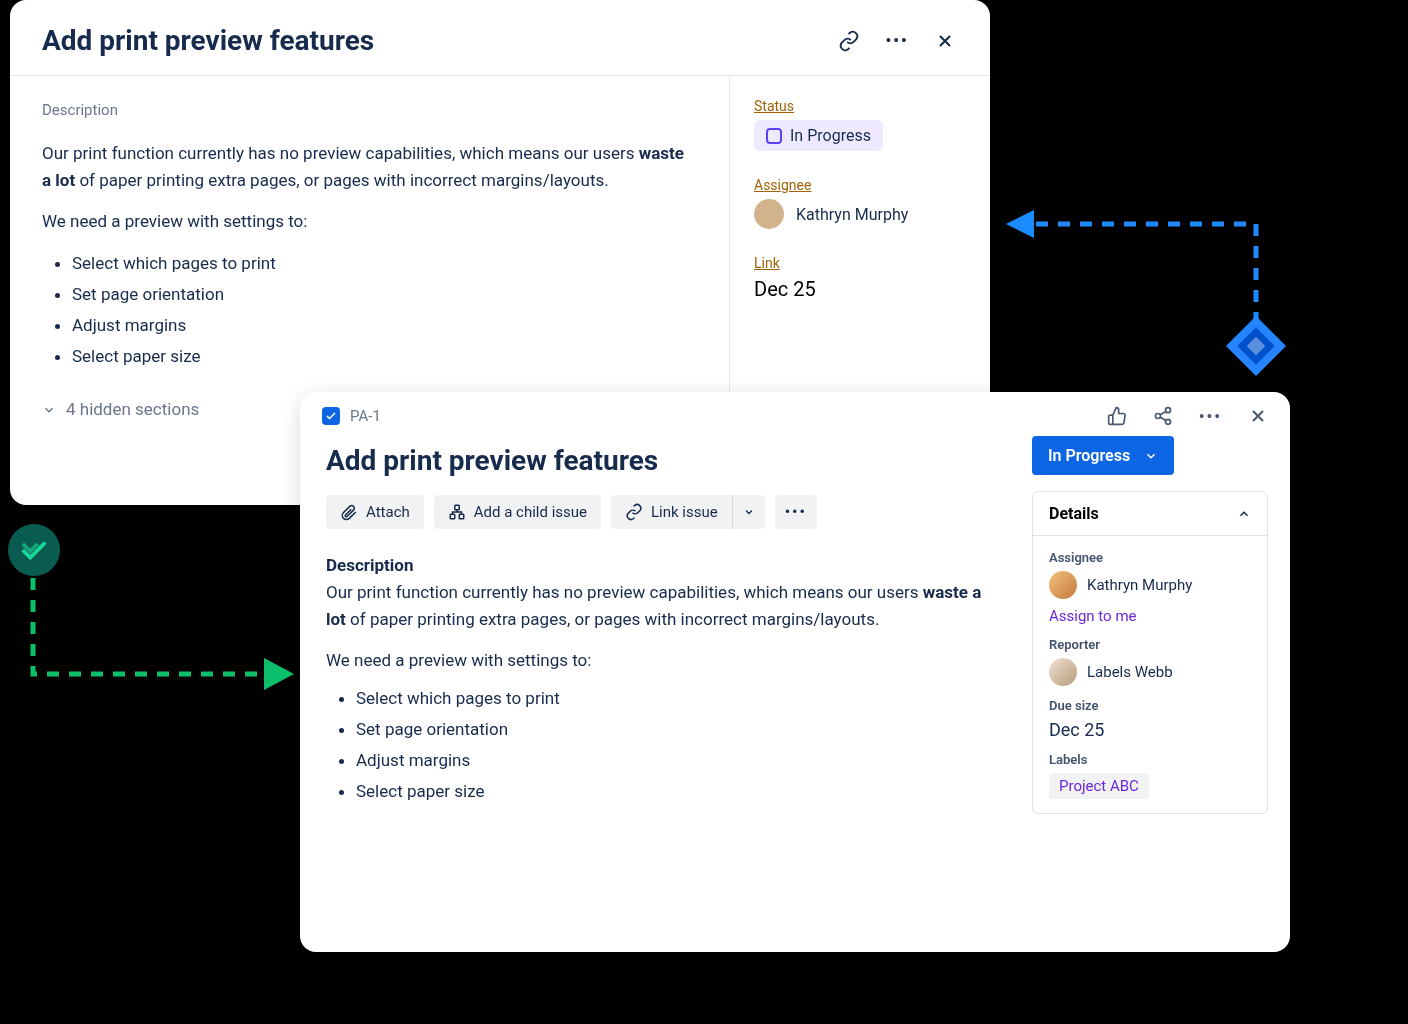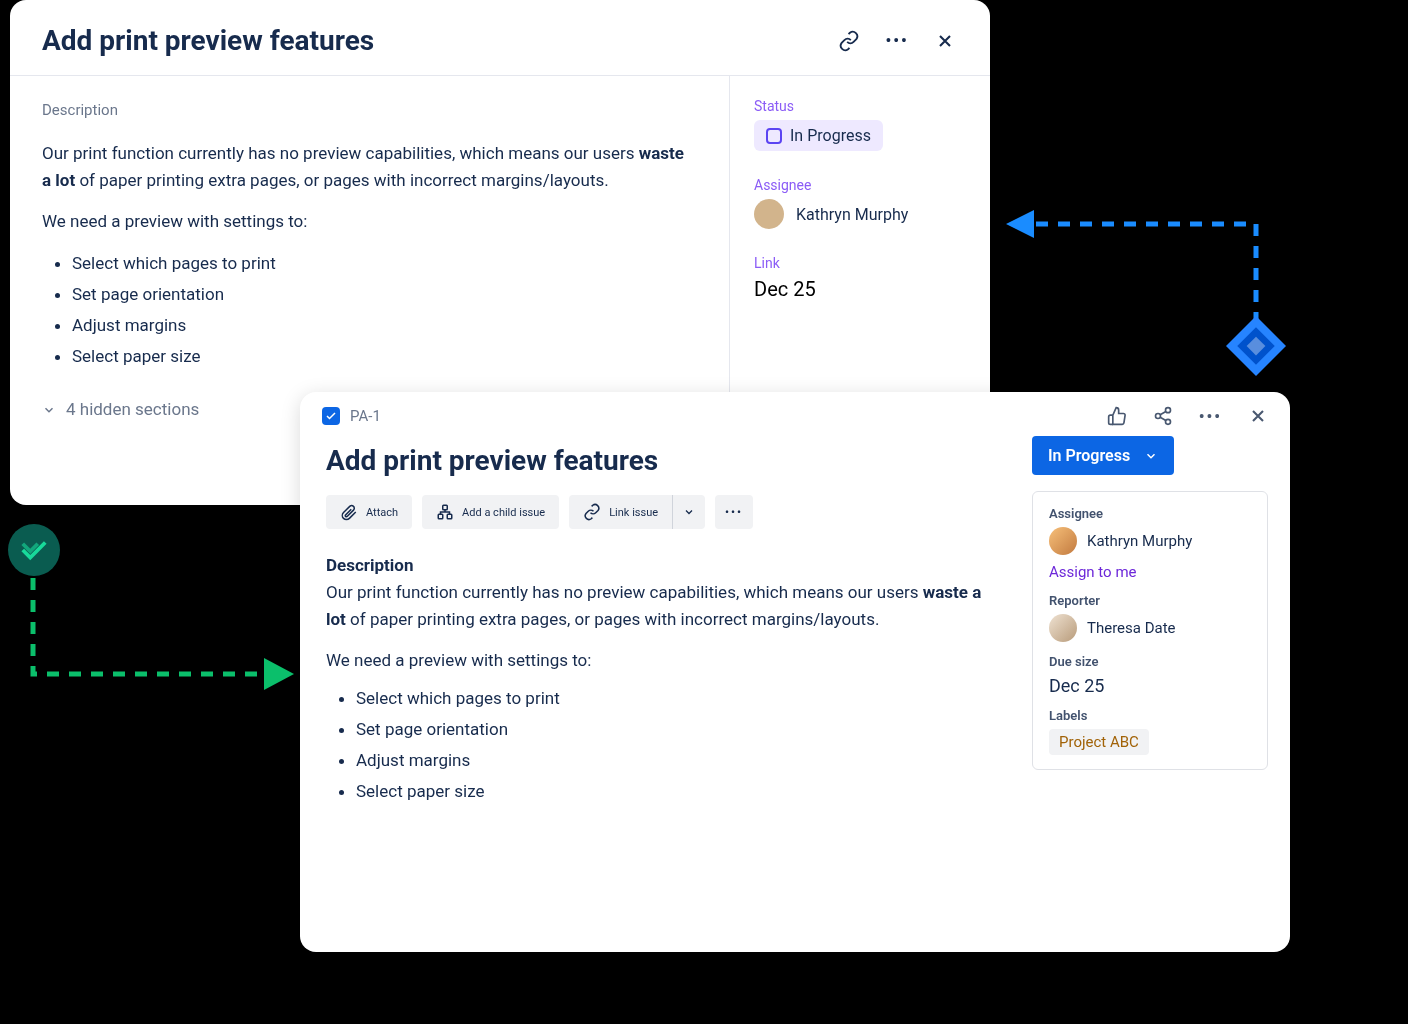--- a/index.html
+++ b/index.html
@@ -18,21 +18,21 @@
 
   .card1-body { display:flex; flex: 1; min-height: 0; }
   .card1-main { flex: 1; padding: 22px 32px; border-right: 1px solid #e5e7ee; font-size: 17px; color: #172b4d; line-height: 1.6; }
   .card1-main .desc-label { color:#6b778c; font-size: 15px; margin-bottom: 18px; }
   .card1-main p { margin-bottom: 14px; }
   .card1-main ul { padding-left: 30px; margin: 10px 0 26px; }
   .card1-main ul li { margin: 4px 0; }
   .hidden-sections { color:#6b778c; display:flex; align-items:center; gap: 10px; font-size: 17px; margin-top: 8px; }
 
   .card1-side { width: 260px; padding: 22px 24px; font-size: 16px; }
-  .side-label { color:#8b5cf6; font-size: 14px; margin-bottom: 6px; }
+  .side-label { color:#a16207; font-size: 14px; margin-bottom: 6px; text-decoration: underline; }
   .side-block { margin-bottom: 26px; }
   .pill { display:inline-flex; align-items:center; gap: 8px; background:#eee9ff; color:#172b4d; padding: 6px 12px; border-radius: 6px; font-size: 16px; }
   .pill .sq { width:16px; height:16px; border: 2px solid #5b44f2; border-radius: 4px; }
   .assignee-row { display:flex; align-items:center; gap: 12px; color:#172b4d; }
   .assignee-row .av { width:30px; height:30px; border-radius:50%; background:#d2b48c; }
 
   
   .card2 {
     position: absolute; top: 392px; left: 300px; width: 990px; height: 560px;
     background: #fff; border-radius: 16px; box-shadow: 0 4px 20px rgba(0,0,0,.15);
@@ -41,41 +41,41 @@
   .c2-top { display:flex; align-items:center; padding: 14px 22px 0; }
   .c2-key { display:flex; gap: 10px; color:#6b778c; font-size: 15px; flex:1; }
   .c2-key .chk { width:18px; height:18px; border-radius:4px; background:#0c66e4; display:flex; align-items:center; justify-content:center; color:#fff; }
   .c2-icons { display:flex; align-items:center; gap: 26px; color:#495870; }
   .c2-icons > * { cursor:pointer; }
 
   .c2-body { display:flex; flex:1; min-height:0; }
   .c2-main { flex:1; padding: 8px 26px 0; color:#172b4d; }
   .c2-title { font-size: 28px; font-weight: 700; margin: 10px 0 18px; }
   .c2-actions { display:flex; gap: 10px; margin-bottom: 26px; }
-  .btn { display:inline-flex; align-items:center; gap: 8px; background:#f1f2f4; border-radius:4px; padding: 8px 14px; font-size:11px; color:#172b4d; cursor:pointer; }
+  .btn { display:inline-flex; align-items:center; gap: 8px; background:#f1f2f4; border-radius:4px; padding: 8px 14px; font-size:15px; color:#172b4d; cursor:pointer; }
   .btn.icon-only { padding: 8px 10px; }
   .split { display:flex;justify-content:space-between; }
   .split .btn:last-child { border-left: 1px solid #d0d4db; }
   .c2-main .sect { font-weight:700; font-size:17px; margin:6px 0 4px; }
   .c2-main .bodytxt { font-size:17px; line-height:1.6; }
   .c2-main ul { padding-left: 30px; margin: 10px 0 22px; }
   .c2-main ul li { margin: 4px 0; }
 
   .c2-side { width: 280px; padding: 10px 22px 0; }
   .status-btn { background:#0c66e4; color:#fff; display:inline-flex; align-items:center; gap:14px; padding: 10px 16px; border-radius:4px; font-size:16px; font-weight:600; cursor:pointer; margin-bottom: 16px; }
   .details { border:1px solid #dfe1e6; border-radius:6px; }
   .details-hdr { display:flex; align-items:center; justify-content:space-between; padding:12px 16px; font-weight:700; border-bottom:1px solid #dfe1e6; }
   .details-body { padding: 14px 16px; font-size: 15px; color:#172b4d; }
   .d-label { color:#42526e; font-weight:600; font-size:13px; margin: 12px 0 6px; }
   .d-label:first-child { margin-top: 0; }
   .person { display:flex; align-items:center; gap:10px; }
   .av2 { width:28px; height:28px; border-radius:50%; background: linear-gradient(135deg,#f7c07a,#c27a3f); }
   .av3 { width:28px; height:28px; border-radius:50%; background: linear-gradient(135deg,#efe2d2,#b89b7a); }
   .link { color:#6d28d9; font-weight:400; margin-top:8px; cursor:pointer; }
-  .chip { display:inline-block; background:#f1f2f4; padding:4px 10px; border-radius:4px; color:#a16207; }
+  .chip { display:inline-block; background:#f1f2f4; padding:4px 10px; border-radius:4px; color:#6d28d9; }
 
   
   .jira-logo { position:absolute; top: 316px; left: 1226px; width:60px; height:60px; }
   .src-logo  { position:absolute; top: 524px; left:  8px; width:52px; height:52px; background:#0a5c50; border-radius:50%; display:flex; align-items:center; justify-content:center; }
   .arrow-blue { position:absolute; top:206px; left:1004px; }
   .arrow-green { position:absolute; top:574px; left:18px; }
 
   svg { display:block; }
 </style>
 </head>
@@ -223,32 +223,38 @@
     </div>
 
     <div class="c2-side">
       <div class="status-btn">
         <span>In Progress</span>
         <svg width="14" height="14" viewBox="0 0 24 24" fill="none" stroke="#fff" stroke-width="2.5">
             <polyline points="6 9 12 15 18 9"></polyline>
           </svg>
       </div>
       <div class="details">
+        <div class="details-hdr">
+          <span>Details</span>
+          <svg width="14" height="14" viewBox="0 0 24 24" fill="none" stroke="#172b4d" stroke-width="2.5">
+              <polyline points="18 15 12 9 6 15"></polyline>
+            </svg>
+        </div>
         <div class="details-body">
           <div class="d-label">Assignee</div>
           <div class="person">
               <div class="av2"></div>
               <span>Kathryn Murphy</span>
             </div>
           <div class="link">Assign to me</div>
 
           <div class="d-label">Reporter</div>
           <div class="person">
               <div class="av3"></div>
-              <span>Theresa Date</span>
+              <span>Labels Webb</span>
             </div>
 
           <div class="d-label">Due size</div>
           <div style="font-size:18px">Dec 25</div>
 
           <div class="d-label">Labels</div>
           <div class="chip">Project ABC</div>
         </div>
       </div>
     </div>

